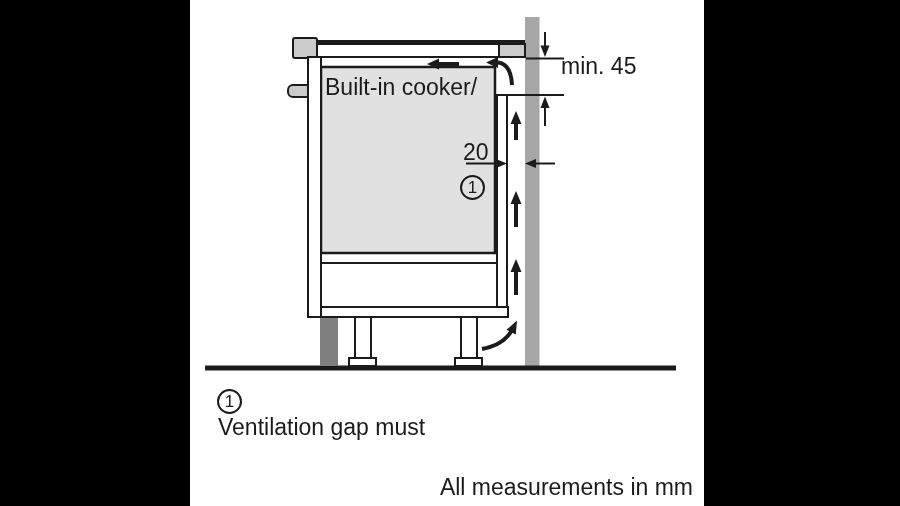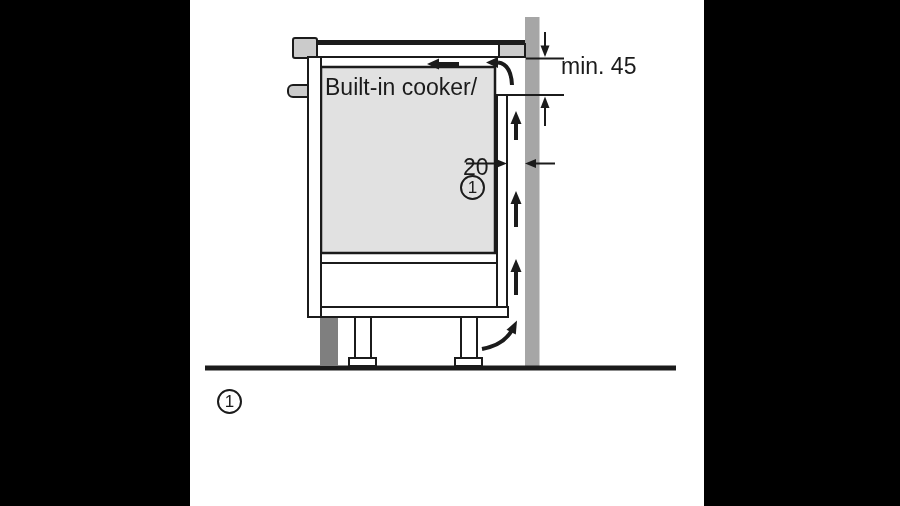--- a/index.html
+++ b/index.html
@@ -44,21 +44,21 @@
     font-size: 23px;
     white-space: nowrap;
   }
   #appliance-label {
     left: 135px;
     top: 73px;
     line-height: 28px;
   }
   #appliance-label span { display: block; }
   #min45-label { left: 371px; top: 53px; }
-  #gap20-label  { left: 273px; top: 154px; }
+  #gap20-label  { left: 273px; top: 139px; }
   .callout-circle {
     position: absolute;
     width: 21px;
     height: 21px;
     border: 2px solid #1b1b1b;
     border-radius: 50%;
     background: transparent;
     color: #1b1b1b;
     font-size: 17px;
     line-height: 21px;
@@ -154,17 +154,19 @@
 
     <div id="min45-label" class="txt">min. 45</div>
 
     <div id="gap20-label" class="txt">20</div>
 
     <div id="drawing-callout" class="callout-circle">1</div>
 
     <div id="footnote-marker" class="callout-circle">1</div>
 
     <div id="footnote-text" class="txt">
+      <span>Ventilation gap must</span>
     </div>
 
+    <div id="units-note" class="txt">All measurements in mm</div>
 
   </div>
 </div>
 
 </body></html>

